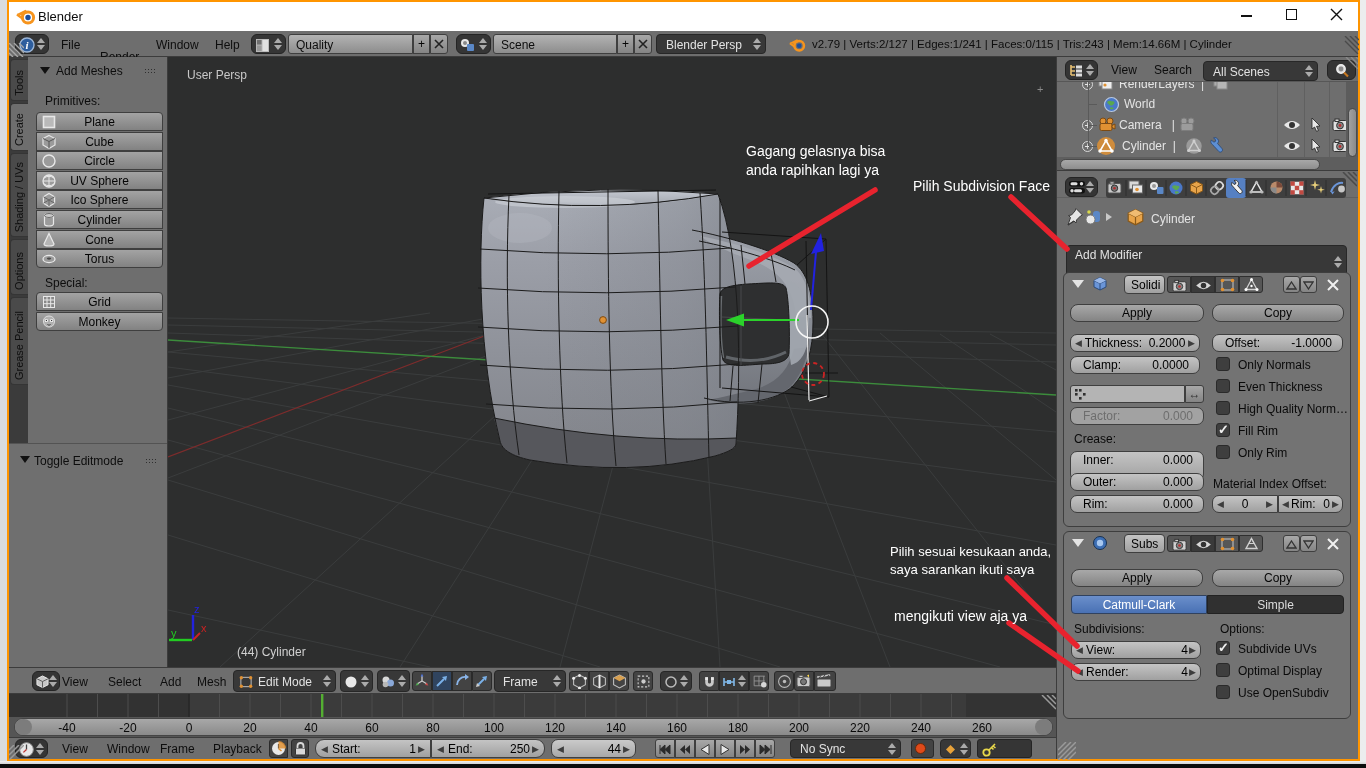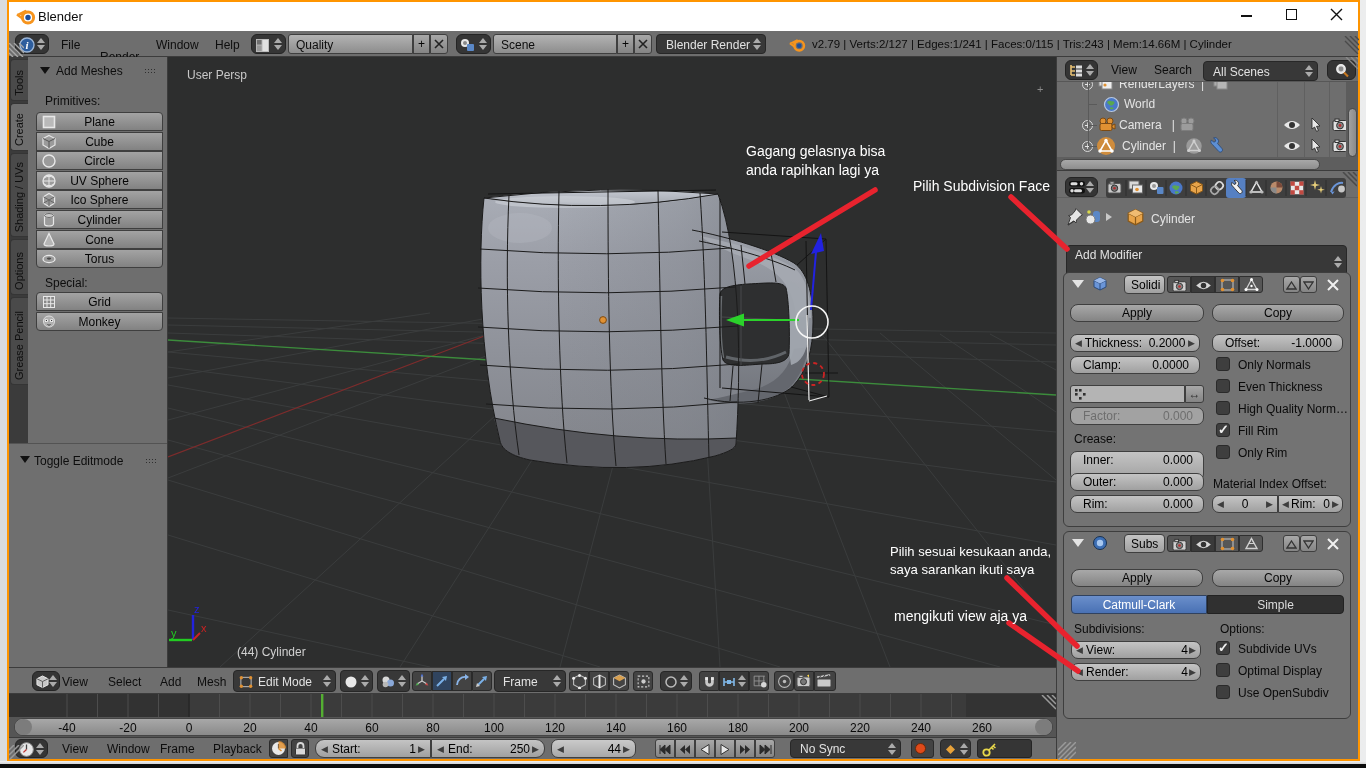--- a/index.html
+++ b/index.html
@@ -72,21 +72,21 @@
     </svg>
  <div class="ud" style="right:3px"></div>
 </div>
 <div class="abs" style="left:493px;top:34px;width:124px;height:20px;background:linear-gradient(#b3b3b3,#8d8d8d);border:1px solid #3f3f3f;border-radius:3px 0 0 3px"></div>
 <div class="abs blk" style="left:501px;top:38px">Scene</div>
 <div class="btn" style="left:617px;top:34px;width:17px;height:20px;border-radius:0;line-height:18px">+</div>
 <div class="btn" style="left:634px;top:34px;width:18px;height:20px;border-radius:0 3px 3px 0"><svg width="10" height="10" style="margin-top:4px">
       <path d="M1,1 L9,9 M9,1 L1,9" stroke="#222" stroke-width="1.6"></path>
     </svg></div>
 <div class="dd" style="left:656px;top:34px;width:110px;height:20px">
-    <span style="position:absolute;left:9px;top:3px">Blender Render</span>
+    <span style="position:absolute;left:9px;top:3px">Blender Persp</span>
     <div class="ud"></div>
   </div>
 <svg class="abs" style="left:789px;top:36px" width="17" height="17" viewBox="0 0 20 20">
   <circle cx="12" cy="11.5" r="5.6" fill="none" stroke="#f6941d" stroke-width="3"></circle>
   <circle cx="12" cy="11.5" r="2.7" fill="#1c4e9c"></circle>
   <path d="M0.5,8.2 L9.5,3.8 L12.5,6.6 L6,9.4 Z" fill="#f6941d"></path>
   <path d="M1,8.5 L6.5,12.5" stroke="#f6941d" stroke-width="2.4"></path>
 </svg>
 <div class="abs blk" style="left:812px;top:38px;font-size:11.5px">v2.79 | Verts:2/127 | Edges:1/241 | Faces:0/115 | Tris:243 | Mem:14.66M | Cylinder</div>
 

